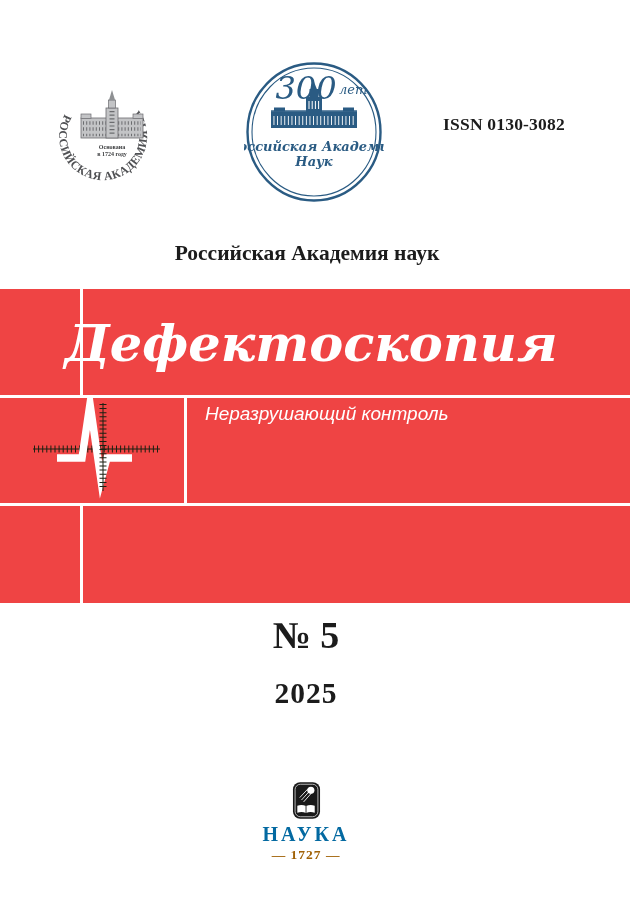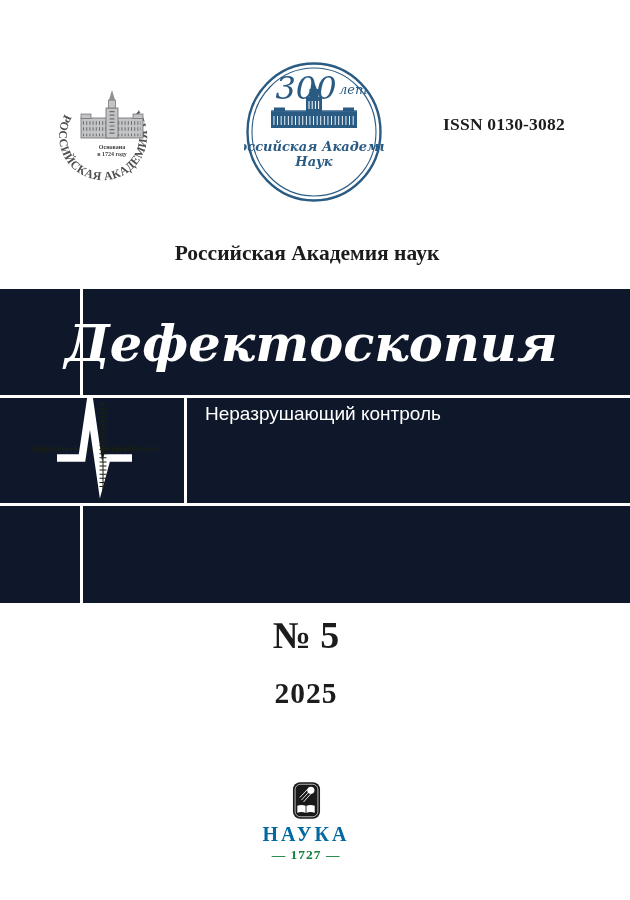--- a/index.html
+++ b/index.html
@@ -9,48 +9,48 @@
     margin:0 auto;
   }
   .abs{position:absolute;}
 
   
   .issn{left:443px;top:106px;font-size:17.5px;font-weight:700;letter-spacing:.2px;margin-top:8px;}
   .academy-line{left:0;right:0;top:241px;text-align:center;font-size:21.5px;font-weight:700;
     transform:translateX(-8px);}
 
   
-  .banner{left:0;top:289px;width:630px;height:314px;background:#0f172a;}
+  .banner{left:0;top:289px;width:630px;height:314px;background:#ef4444;}
   .hline{position:absolute;left:0;width:630px;height:3px;background:#fff;}
   .hline1{top:106px;} .hline2{top:214px;}
   .vline{position:absolute;background:#fff;width:2.6px;}
   .vline1{left:80px;top:0;height:106px;}
   .vline2{left:184px;top:109px;height:105px;}
   .vline3{left:80px;top:217px;height:97px;}
   .journal-title{position:absolute;left:0;top:0;width:630px;height:106px;
     display:flex;align-items:center;justify-content:center;
     font-family:"DejaVu Serif",serif;font-style:italic;font-weight:700;
     font-size:51px;color:#ffffff;transform:translateX(-4px);padding-top:2px;box-sizing:border-box;}
   .waveform{position:absolute;left:20px;top:109px;}
   .topics{position:absolute;left:205px;top:107px;height:105px;
-    font-family:"Liberation Sans",sans-serif;
+    font-family:"Liberation Sans",sans-serif;font-style:italic;
     font-size:19px;color:#ffffff;}
   .topics .topic-line{height:36.4px;display:flex;align-items:center;}
 
   
   .issue-number{left:0;right:0;top:613px;text-align:center;font-size:38px;font-weight:700;
     transform:translateX(-9px);}
   .issue-year{left:0;right:0;top:677px;text-align:center;font-size:29.5px;font-weight:700;
     letter-spacing:1px;transform:translateX(-9px);}
 
   
   .publisher{left:0;right:0;top:781px;display:flex;flex-direction:column;align-items:center;
     transform:translateX(-9px);}
   .publisher-name{font-size:20px;font-weight:600;letter-spacing:3px;margin-top:3px;color:#0369a1;}
-  .publisher-founded{font-size:13.5px;font-weight:600;margin-top:1px;color:#15803d;letter-spacing:1px;}
+  .publisher-founded{font-size:13.5px;font-weight:600;margin-top:1px;color:#a16207;letter-spacing:1px;}
 </style>
 </head>
 <body>
 
 <div class="page">
 
   <svg class="abs" style="left:45px;top:84px;" width="118" height="110" viewBox="0 0 118 110">
     <defs>
       <path id="rasArc" d="M 19.9,30 A 44,44 0 1 0 96.1,30" fill="none"></path>
     </defs>

